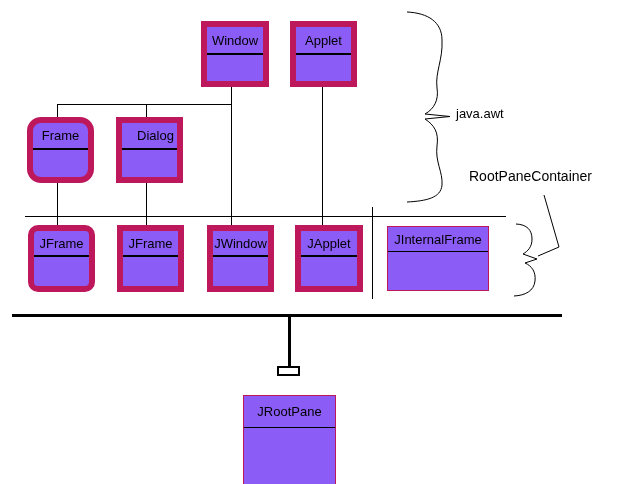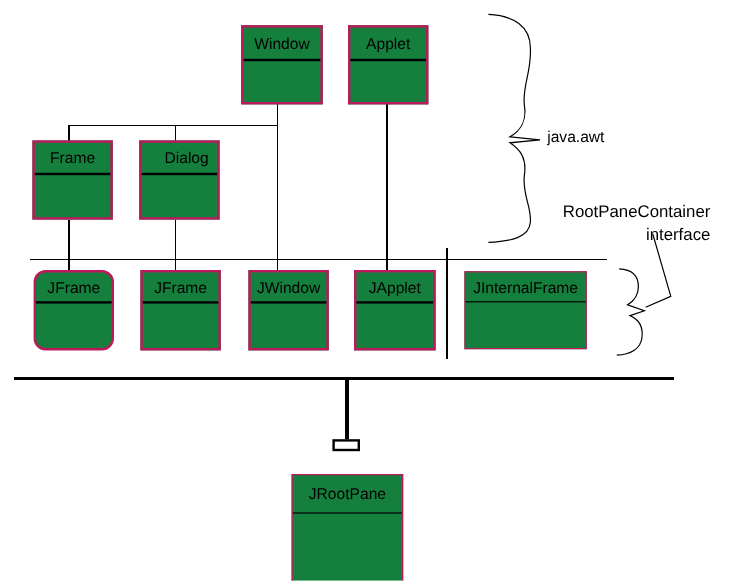--- a/index.html
+++ b/index.html
@@ -8,43 +8,43 @@
     width: 629px;
     height: 484px;
     background: #ffffff;
     font-family: "Liberation Sans", sans-serif;
     overflow: hidden;
   }
   #wires { position: absolute; left: 0; top: 0; width: 629px; height: 484px; }
 
   .cbox {
     position: absolute;
-    background: #15803d;
-    border: 2px solid #be185d;
+    background: #8b5cf6;
+    border: 6px solid #be185d;
     box-sizing: border-box;
   }
   .cbox.thin { border-width: 1px; }
   .cbox .title {
     display: flex;
     align-items: center;
     justify-content: center;
     border-bottom: 2px solid #000000;
     font-size: 13px;
     color: #000000;
     white-space: nowrap;
     overflow: hidden;
   }
   .cbox.thin .title { border-bottom-width: 1px; }
   .cbox .body { }
 
   #box-window        { left: 201px; top: 21px;  width: 68px;  height: 66px; }
   #box-window .title { height: 26px; }
   #box-applet        { left: 290px; top: 21px;  width: 67px;  height: 66px; }
   #box-applet .title { height: 26px; }
-  #box-frame         { left: 27px;  top: 117px; width: 67px;  height: 66px; }
+  #box-frame         { left: 27px;  top: 117px; width: 67px;  height: 66px; border-radius: 14px; }
   #box-frame .title  { height: 25px; }
   #box-dialog        { left: 116px; top: 117px; width: 67px;  height: 66px; }
   #box-dialog .title { height: 25px; padding-left: 12px; }
   #box-jframe        { left: 28px;  top: 225px; width: 67px;  height: 67px; border-radius: 10px; }
   #box-jframe .title { height: 24px; }
   #box-jdialog       { left: 117px; top: 225px; width: 67px;  height: 67px; }
   #box-jdialog .title{ height: 24px; }
   #box-jwindow       { left: 207px; top: 225px; width: 67px;  height: 67px; }
   #box-jwindow .title{ height: 24px; }
   #box-japplet       { left: 295px; top: 225px; width: 68px;  height: 67px; }
@@ -139,16 +139,15 @@
 
   <div id="connector-tab"></div>
   <div class="cbox thin" id="box-jrootpane">
     <div class="title">JRootPane</div>
     <div class="body"></div>
   </div>
 
   <div class="annotation" id="label-javaawt">java.awt</div>
   <div class="annotation" id="label-rpc">
     <div>RootPaneContainer</div>
-    <div>interface</div>
   </div>
 
 </div>
 
 </body></html>

